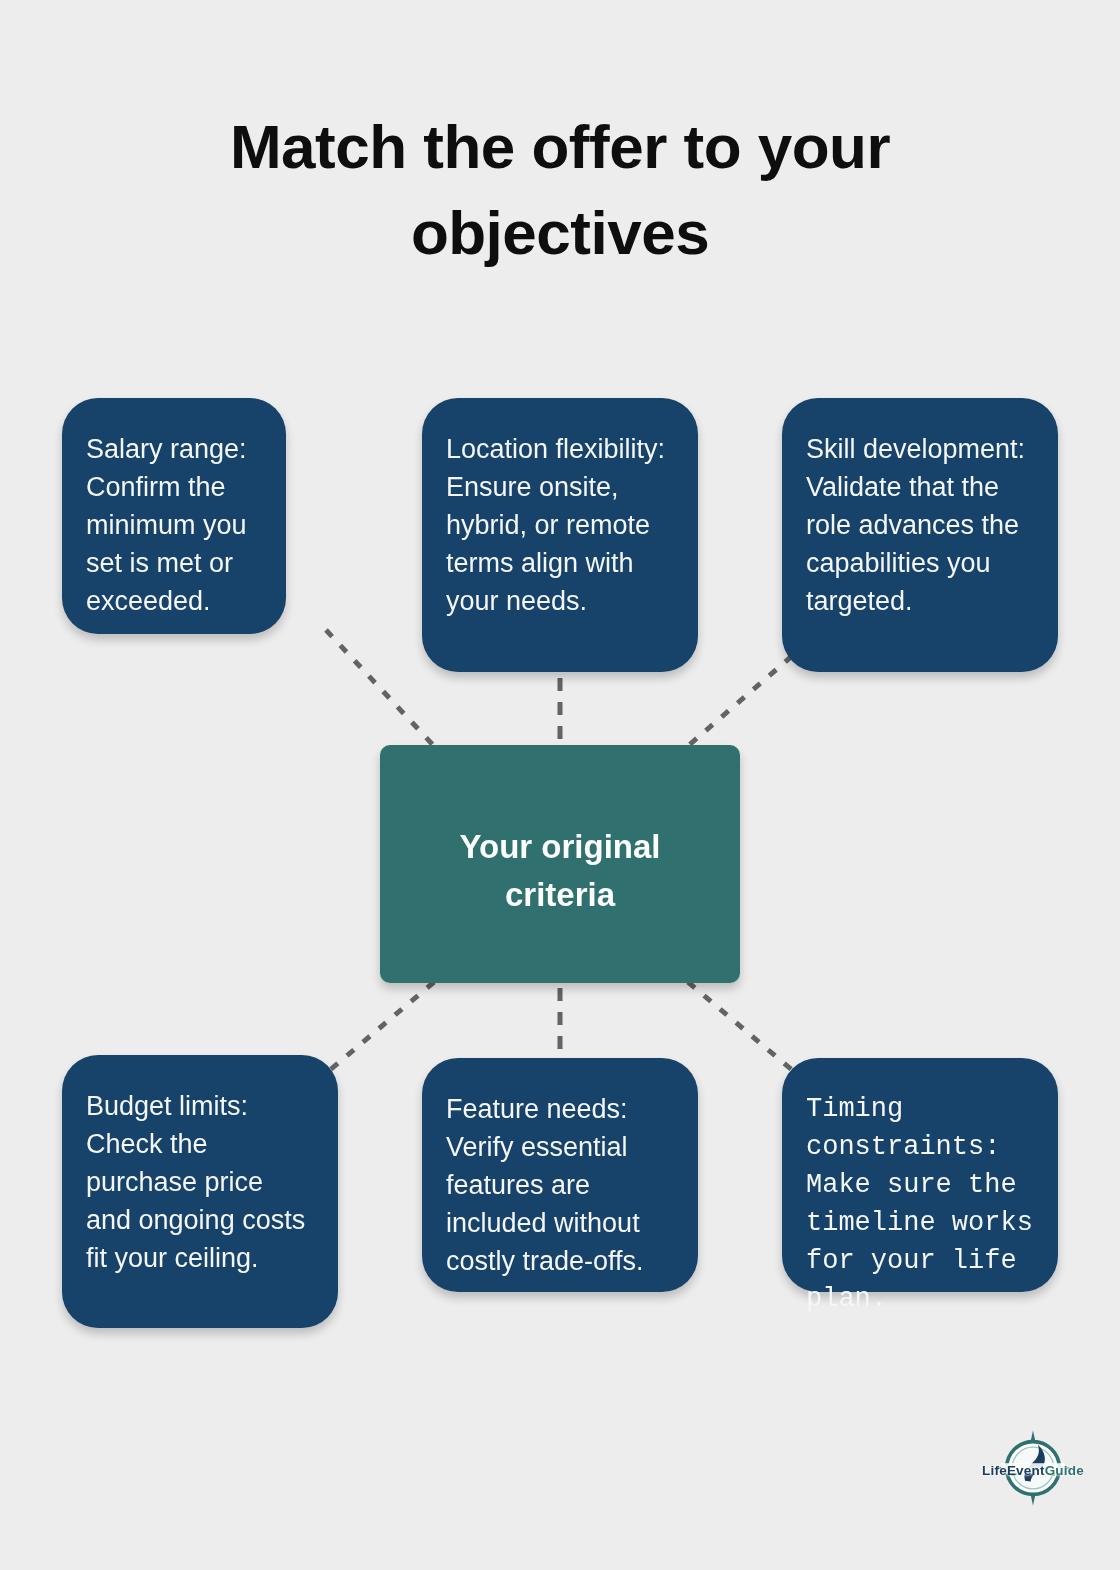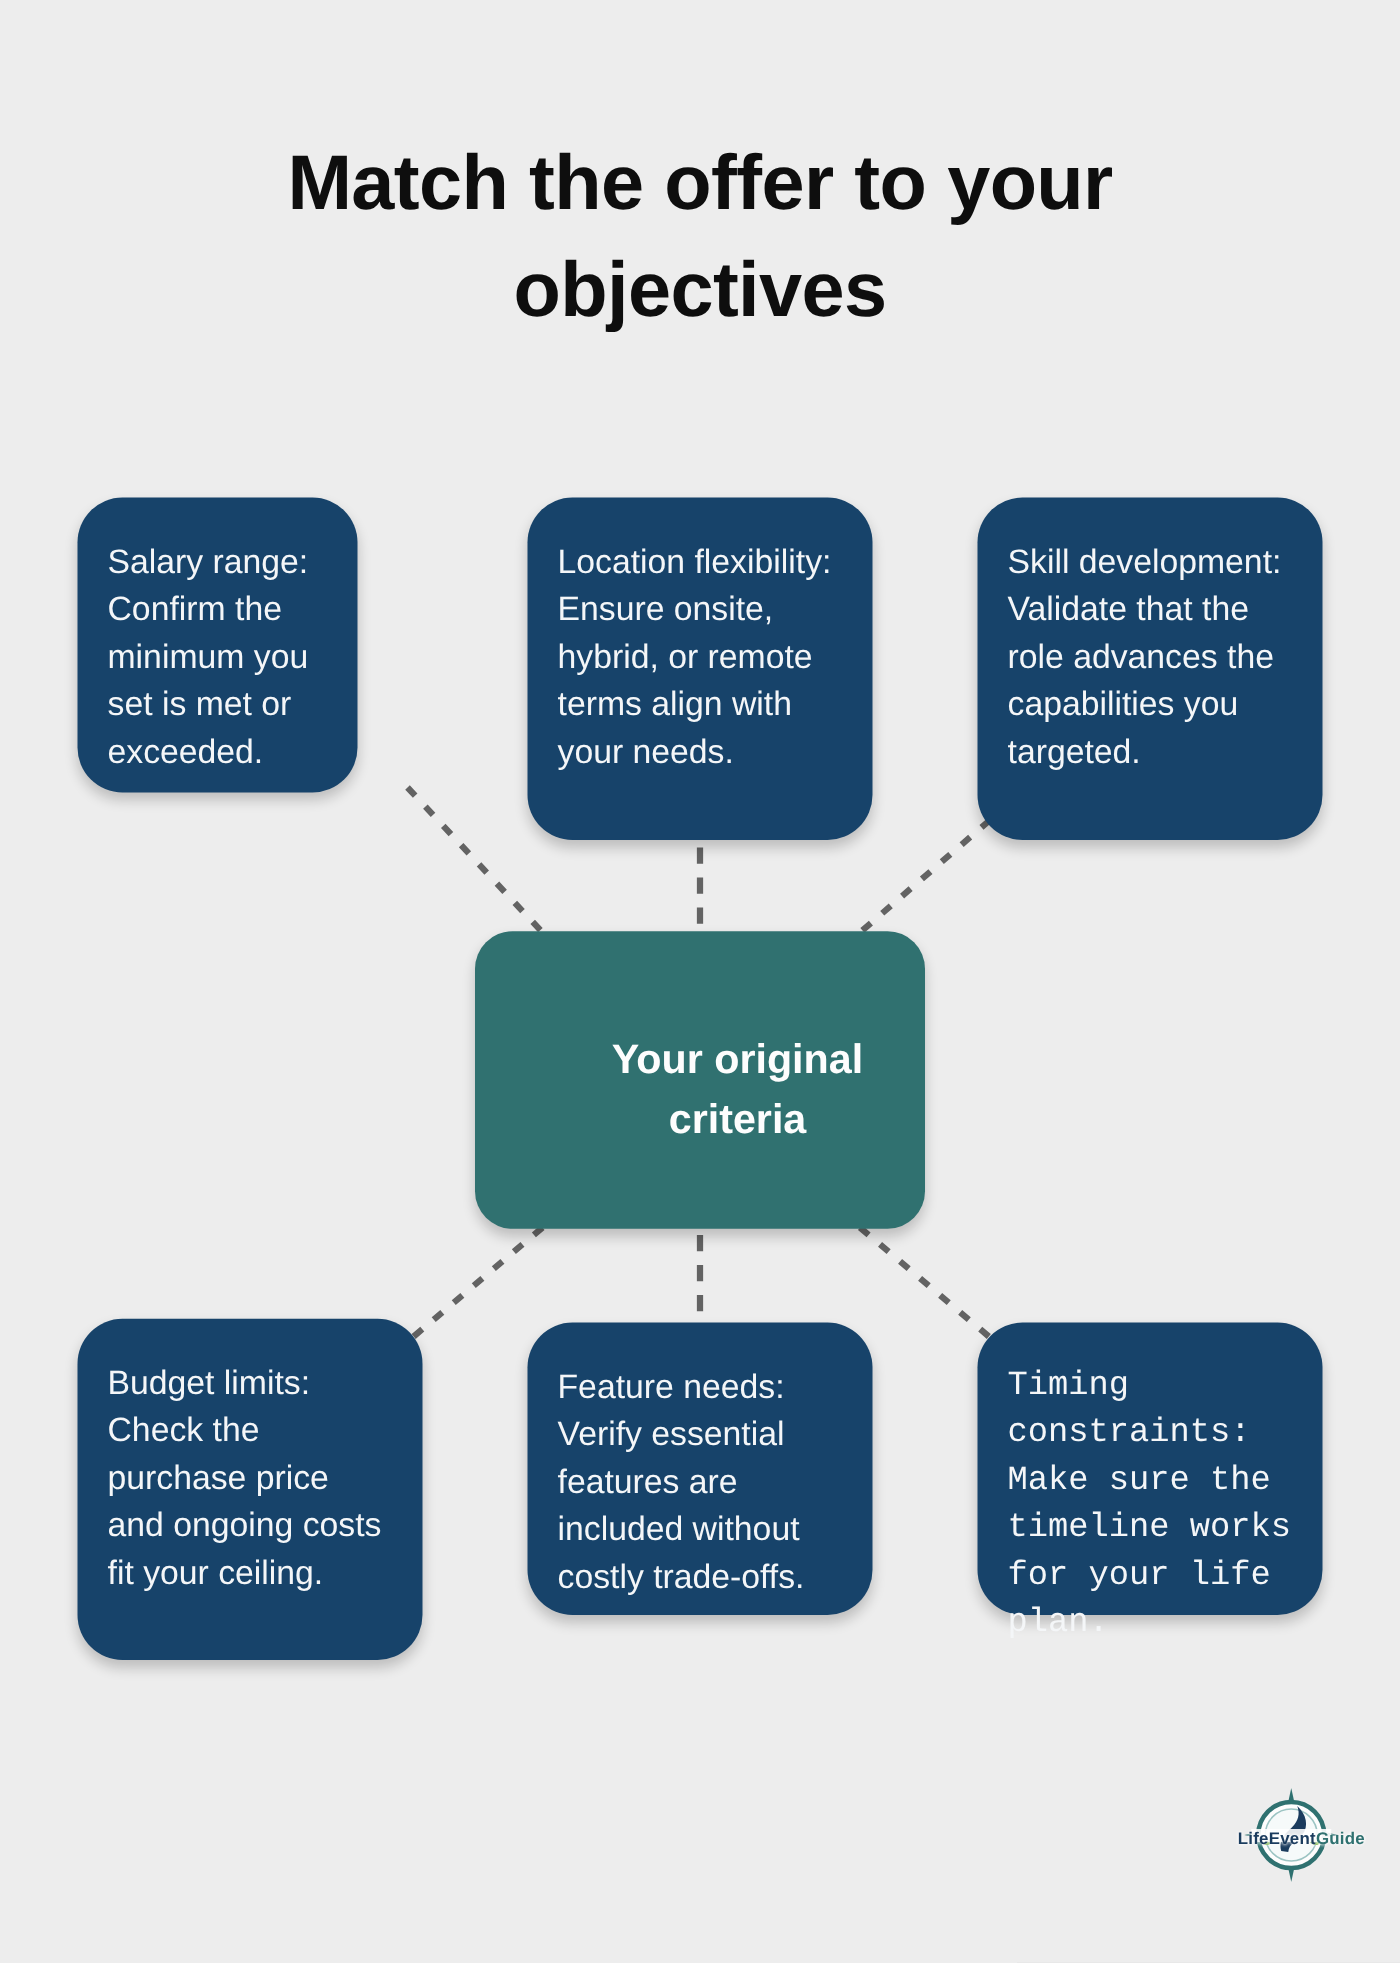--- a/index.html
+++ b/index.html
@@ -58,37 +58,37 @@
   .node-tl{left:62px;top:398px;width:224px;height:236px;}
   .node-tm{left:422px;top:398px;width:276px;height:274px;}
   .node-tr{left:782px;top:398px;width:276px;height:274px;}
   .node-bl{left:62px;top:1055px;width:276px;height:273px;}
   .node-bm{left:422px;top:1058px;width:276px;height:234px;}
   .node-br{left:782px;top:1058px;width:276px;height:234px;font-family:Liberation Mono, monospace;}
   .center-node{
     position:absolute;
     left:380px;top:745px;width:360px;height:238px;
     background:var(--teal);
-    border-radius:30px;
-    display:flex;align-items:center;justify-content:flex-end;
+    border-radius:10px;
+    display:flex;align-items:center;justify-content:center;
     box-shadow:0 6px 10px rgba(0,0,0,0.20);
   }
   .center-label{
     color:#fdfdfd;
     font-size:33px;
     font-weight:700;
     line-height:1.45;
     text-align:center;
     max-width:300px;
     margin-top:14px;
   }
   .brand{
     position:absolute;
     left:974px;top:1428px;width:118px;height:84px;
-    text-align:right;
+    text-align:center;
   }
   .brand svg{display:block;margin:0 auto;}
   .brand-name{
     position:absolute;
     left:0;right:0;top:35px;
     font-size:13.5px;
     font-weight:700;
     letter-spacing:0.2px;
     color:#1b3c5e;
     text-shadow:0 0 3px #ffffff,0 0 3px #ffffff;

